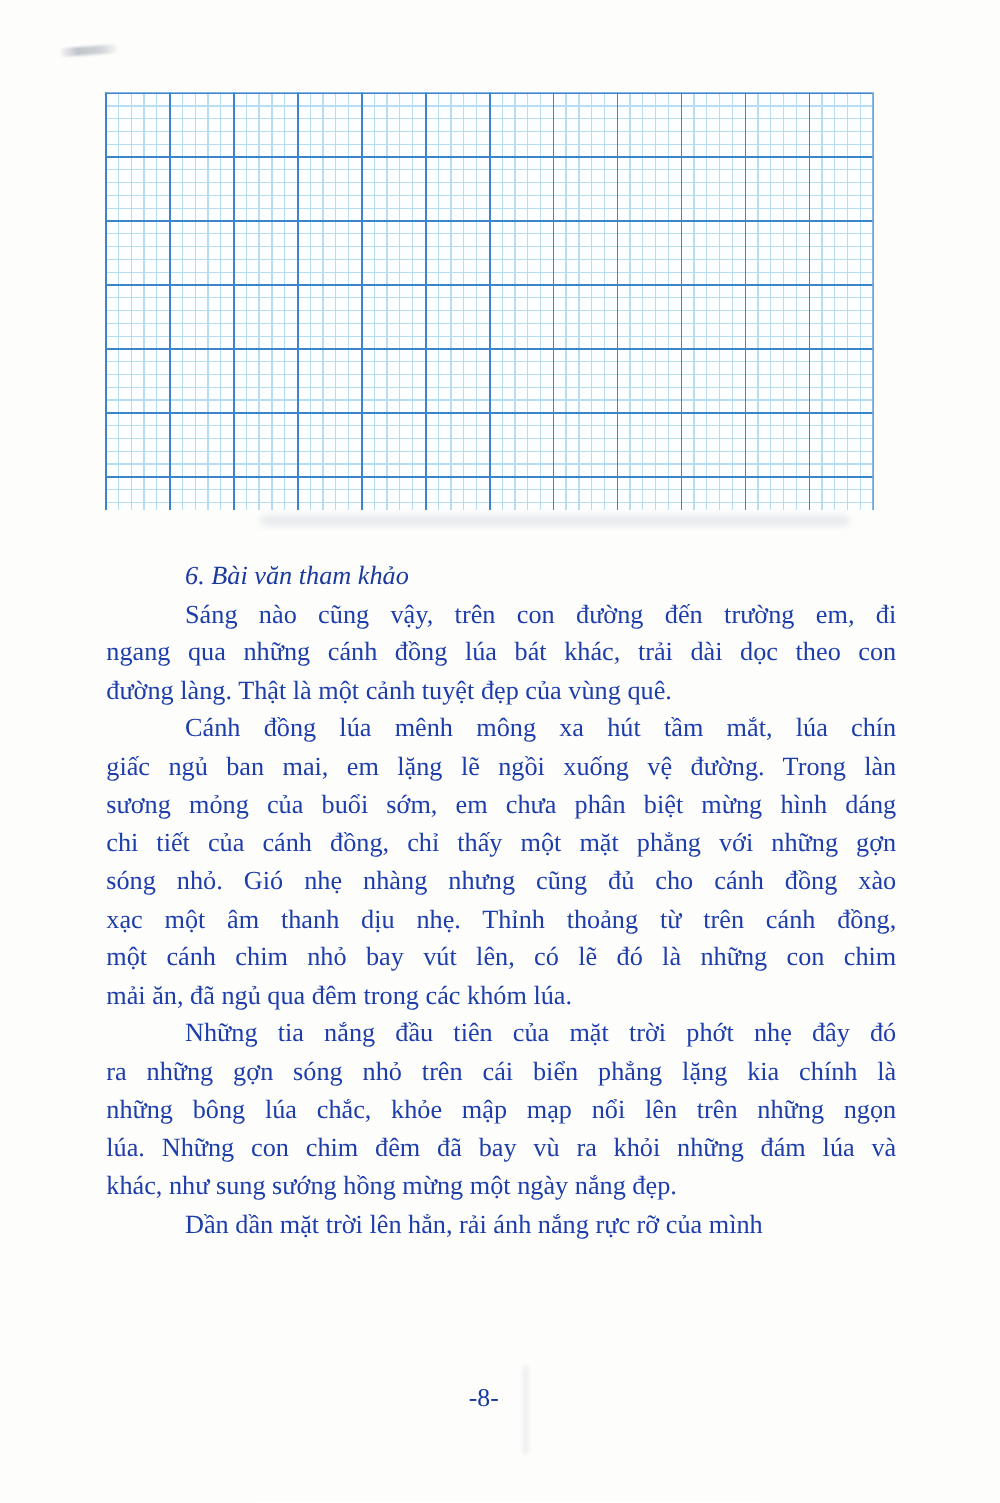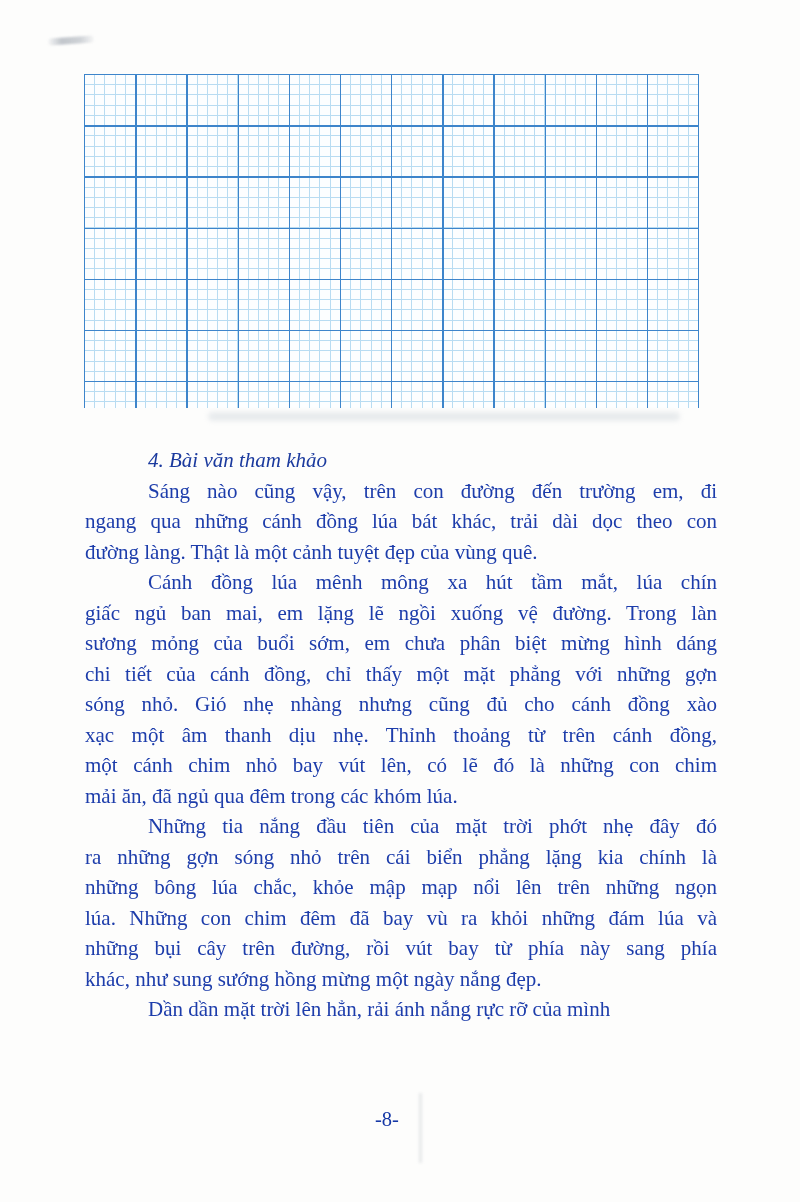--- a/index.html
+++ b/index.html
@@ -77,38 +77,37 @@
 
 <div class="page">
 
   <div class="smudge"></div>
 
   <div class="grid"></div>
 
   <div class="grid-smear"></div>
 
   <div class="text-block">
-    <div class="line indent heading">4. Bài văn tham khảo</div>
+    <div class="line indent heading">6. Bài văn tham khảo</div>
     <div id="lines-container">
         <div class="line justified indent">Sáng nào cũng vậy, trên con đường đến trường em, đi</div>
         <div class="line justified">ngang qua những cánh đồng lúa bát khác, trải dài dọc theo con</div>
         <div class="line justified end">đường làng. Thật là một cảnh tuyệt đẹp của vùng quê.</div>
         <div class="line justified indent">Cánh đồng lúa mênh mông xa hút tầm mắt, lúa chín</div>
         <div class="line justified">giấc ngủ ban mai, em lặng lẽ ngồi xuống vệ đường. Trong làn</div>
         <div class="line justified">sương mỏng của buổi sớm, em chưa phân biệt mừng hình dáng</div>
         <div class="line justified">chi tiết của cánh đồng, chỉ thấy một mặt phẳng với những gợn</div>
         <div class="line justified">sóng nhỏ. Gió nhẹ nhàng nhưng cũng đủ cho cánh đồng xào</div>
         <div class="line justified">xạc một âm thanh dịu nhẹ. Thỉnh thoảng từ trên cánh đồng,</div>
         <div class="line justified">một cánh chim nhỏ bay vút lên, có lẽ đó là những con chim</div>
         <div class="line justified end">mải ăn, đã ngủ qua đêm trong các khóm lúa.</div>
         <div class="line justified indent">Những tia nắng đầu tiên của mặt trời phớt nhẹ đây đó</div>
         <div class="line justified">ra những gợn sóng nhỏ trên cái biển phẳng lặng kia chính là</div>
         <div class="line justified">những bông lúa chắc, khỏe mập mạp nổi lên trên những ngọn</div>
         <div class="line justified">lúa. Những con chim đêm đã bay vù ra khỏi những đám lúa và</div>
-        <div class="line justified">những bụi cây trên đường, rồi vút bay từ phía này sang phía</div>
         <div class="line justified end">khác, như sung sướng hồng mừng một ngày nắng đẹp.</div>
         <div class="line justified indent end">Dần dần mặt trời lên hẳn, rải ánh nắng rực rỡ của mình</div>
       </div>
   </div>
 
   <div class="page-number">-8-</div>
 
   <div class="streak"></div>
 
 </div>

